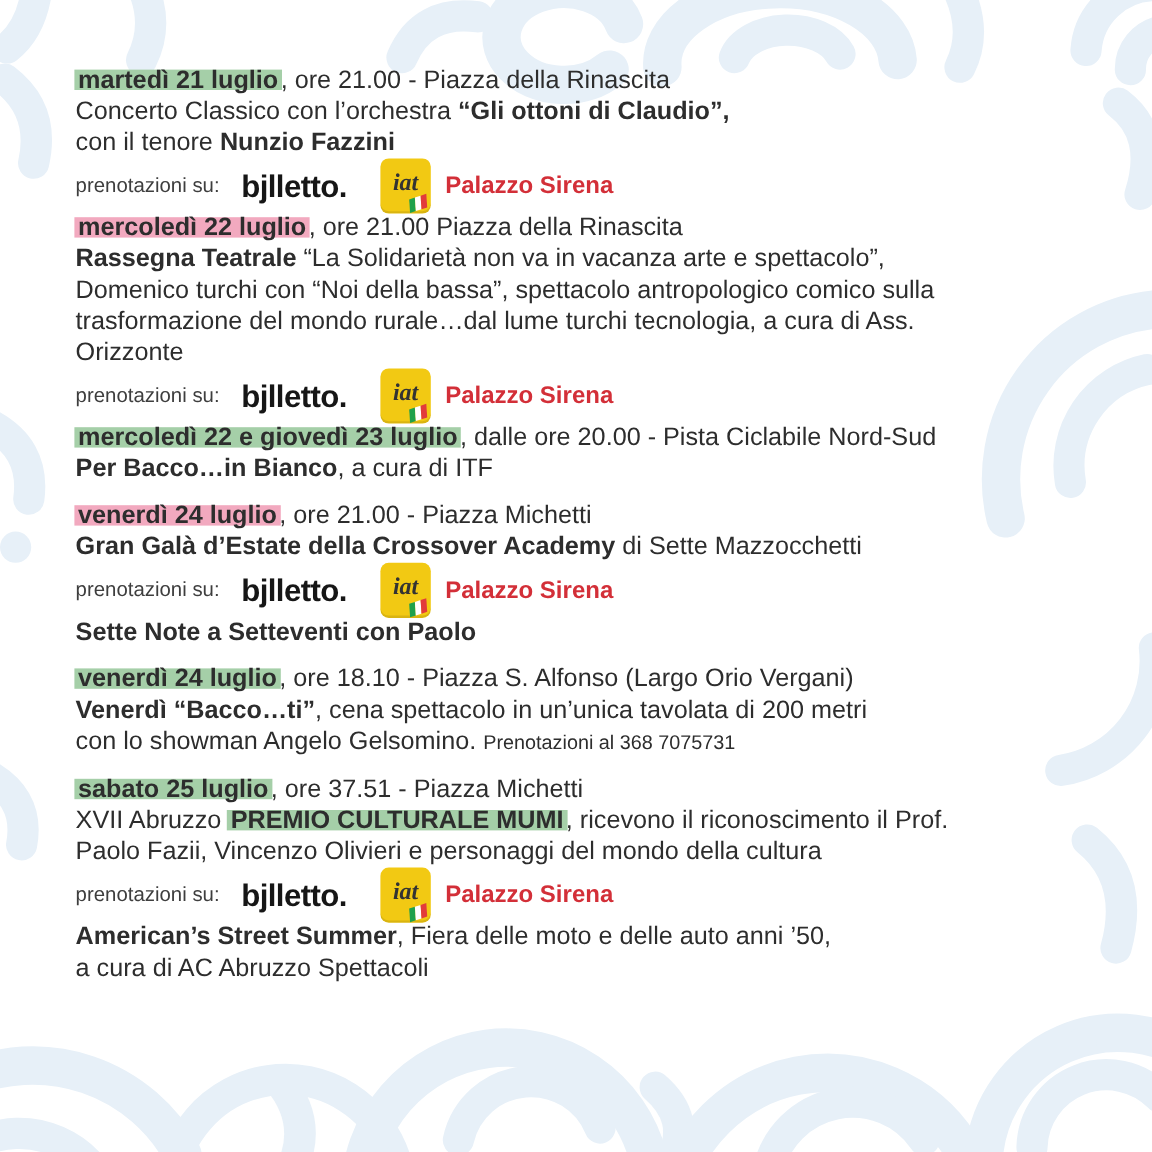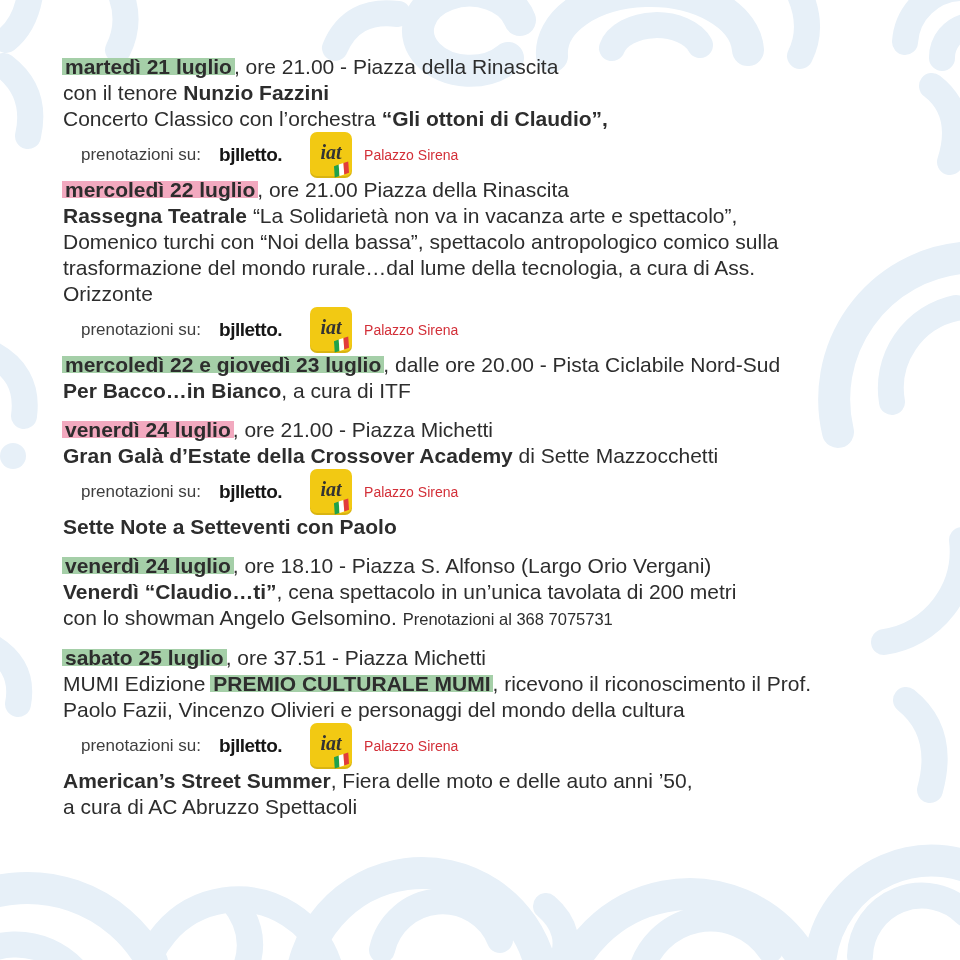--- a/index.html
+++ b/index.html
@@ -17,34 +17,34 @@
   .content{position:absolute;left:63px;top:54px;right:10px;color:var(--text);
            font-size:21px;line-height:26px;}
   .event{margin:0 0 13px 0;}
   .line{white-space:nowrap;}
   .b{font-weight:700;}
   .small{font-size:16.5px;}
   .hl{background-repeat:no-repeat;background-size:100% 76%;background-position:0 60%;
       padding:0 3px;margin:16px -1px;text-align:right;}
   .hl-green{background-image:linear-gradient(var(--hl-green),var(--hl-green));}
   .hl-pink{background-image:linear-gradient(var(--hl-pink),var(--hl-pink));}
-  .booking{display:flex;align-items:center;height:37px;margin:-9px 0 4px 18px;}
+  .booking{display:flex;align-items:center;height:37px;margin:-9px 0 4px 0;}
   .booking-label{font-size:17px;color:#3e3e3e;}
-  .billetto{font-size:19px;font-weight:700;color:var(--logo);letter-spacing:-0.5px;
+  .billetto{font-size:26px;font-weight:700;color:var(--logo);letter-spacing:-0.5px;
             margin-left:18px;}
   .iat{position:relative;width:42px;height:46px;background:var(--yellow);border-radius:7px;
        display:inline-flex;align-items:center;justify-content:center;margin-left:28px;
        box-shadow:inset 0 -2px 0 rgba(0,0,0,0.10);}
   .iat-text{font-family:"Liberation Serif",serif;font-style:italic;font-weight:700;
             font-size:20px;color:#333;margin-top:-5px;}
   .iat-flag{position:absolute;right:3px;bottom:3px;display:flex;transform:rotate(-18deg);}
   .iat-flag i{display:block;width:5px;height:11px;transform:skewX(-14deg);}
   .iat-flag .fg{background:#1fa14b;} .iat-flag .fw{background:#ffffff;}
   .iat-flag .fr{background:#e23b3b;}
-  .palazzo{font-size:14px;font-weight:400;color:var(--red);margin-left:12px;}
+  .palazzo{font-size:20px;font-weight:700;color:var(--red);margin-left:12px;}
 </style>
 </head>
 <body>
 
 <div class="canvas">
 
   <svg class="pattern" viewBox="0 0 960 960" aria-hidden="true">
 
     <path d="M 30 -5 Q 25 25 6 40"></path>
     <path d="M 120 -8 Q 132 22 118 50"></path>
@@ -77,41 +77,41 @@
     <path class="w" d="M 560 1000 A 132 132 0 0 1 800 954"></path>
     <path d="M 640 976 A 72 72 0 0 1 770 950"></path>
     <path class="w" d="M 820 962 A 112 112 0 0 1 1000 884"></path>
     <path d="M 860 956 A 62 62 0 0 1 966 914"></path>
     <circle cx="902" cy="868" r="12"></circle>
   </svg>
 
   <div class="content">
       <div class="event">
         <div class="line"><span class="b hl hl-green">martedì 21 luglio</span><span>, ore 21.00 - Piazza della Rinascita</span></div>
+        <div class="line"><span>Concerto Classico con l’orchestra </span><span class="b">“Gli ottoni di Claudio”,</span></div>
         <div class="line"><span>con il tenore </span><span class="b">Nunzio Fazzini</span></div>
-        <div class="line"><span>Concerto Classico con l’orchestra </span><span class="b">“Gli ottoni di Claudio”,</span></div>
       </div>
     <div class="booking">
       <span class="booking-label">prenotazioni su:</span>
       <span class="billetto">bjlletto.</span>
       <span class="iat">
         <span class="iat-text">iat</span>
         <span class="iat-flag">
             <i class="fg"></i>
             <i class="fw"></i>
             <i class="fr"></i>
           </span>
       </span>
       <span class="palazzo">Palazzo Sirena</span>
     </div>
   <div class="event">
         <div class="line"><span class="b hl hl-pink">mercoledì 22 luglio</span><span>, ore 21.00 Piazza della Rinascita</span></div>
         <div class="line"><span class="b">Rassegna Teatrale</span><span> “La Solidarietà non va in vacanza arte e spettacolo”,</span></div>
         <div class="line"><span>Domenico turchi con “Noi della bassa”, spettacolo antropologico comico sulla</span></div>
-        <div class="line"><span>trasformazione del mondo rurale…dal lume della tecnologia, a cura di Ass.</span></div>
+        <div class="line"><span>trasformazione del mondo rurale…dal lume turchi tecnologia, a cura di Ass.</span></div>
         <div class="line"><span>Orizzonte</span></div>
       </div>
     <div class="booking">
       <span class="booking-label">prenotazioni su:</span>
       <span class="billetto">bjlletto.</span>
       <span class="iat">
         <span class="iat-text">iat</span>
         <span class="iat-flag">
             <i class="fg"></i>
             <i class="fw"></i>
@@ -139,26 +139,26 @@
             <i class="fr"></i>
           </span>
       </span>
       <span class="palazzo">Palazzo Sirena</span>
     </div>
   <div class="event">
         <div class="line"><span class="b">Sette Note a Setteventi con Paolo</span></div>
       </div>
       <div class="event">
         <div class="line"><span class="b hl hl-green">venerdì 24 luglio</span><span>, ore 18.10 - Piazza S. Alfonso (Largo Orio Vergani)</span></div>
-        <div class="line"><span class="b">Venerdì “Claudio…ti”</span><span>, cena spettacolo in un’unica tavolata di 200 metri</span></div>
+        <div class="line"><span class="b">Venerdì “Bacco…ti”</span><span>, cena spettacolo in un’unica tavolata di 200 metri</span></div>
         <div class="line"><span>con lo showman Angelo Gelsomino. </span><span class="small">Prenotazioni al 368 7075731</span></div>
       </div>
       <div class="event">
         <div class="line"><span class="b hl hl-green">sabato 25 luglio</span><span>, ore 37.51 - Piazza Michetti</span></div>
-        <div class="line"><span>MUMI Edizione </span><span class="b hl hl-green">PREMIO CULTURALE MUMI</span><span>, ricevono il riconoscimento il Prof.</span></div>
+        <div class="line"><span>XVII Abruzzo </span><span class="b hl hl-green">PREMIO CULTURALE MUMI</span><span>, ricevono il riconoscimento il Prof.</span></div>
         <div class="line"><span>Paolo Fazii, Vincenzo Olivieri e personaggi del mondo della cultura</span></div>
       </div>
     <div class="booking">
       <span class="booking-label">prenotazioni su:</span>
       <span class="billetto">bjlletto.</span>
       <span class="iat">
         <span class="iat-text">iat</span>
         <span class="iat-flag">
             <i class="fg"></i>
             <i class="fw"></i>

